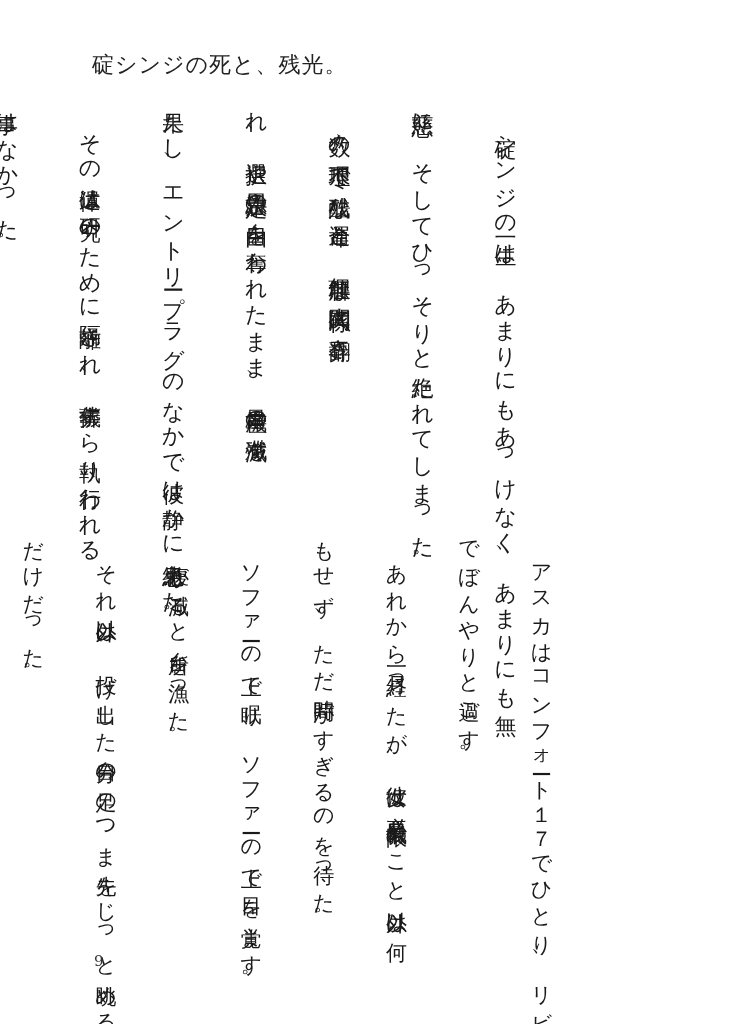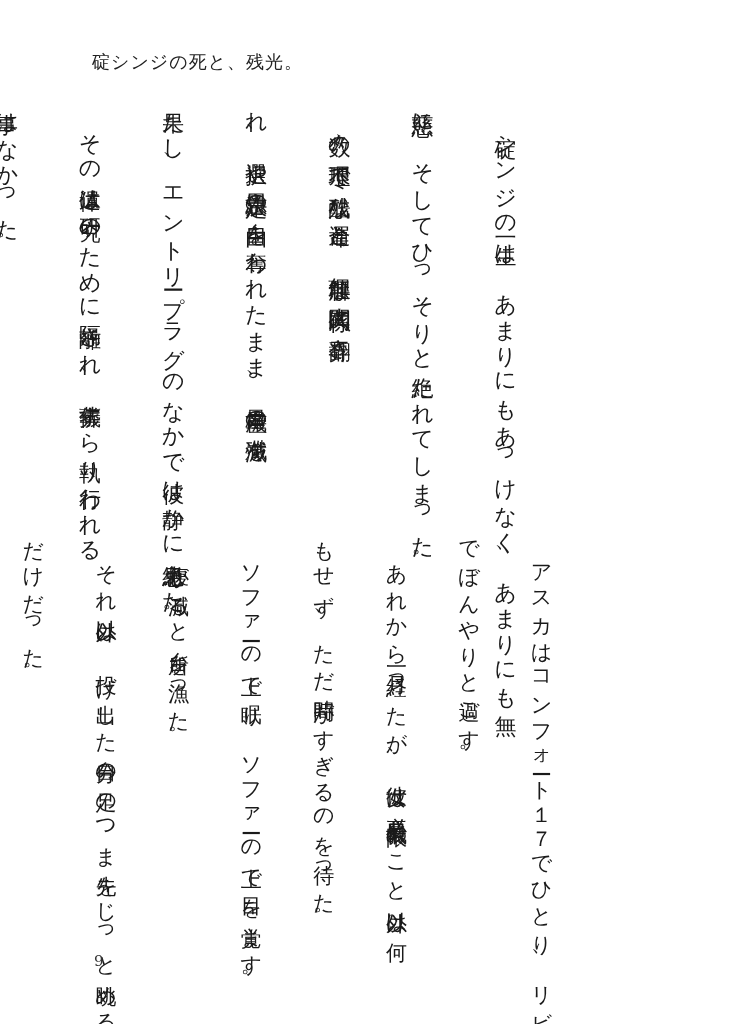--- a/index.html
+++ b/index.html
@@ -12,21 +12,21 @@
       height: 1024px;
       position: relative;
       overflow: hidden;
       color: #1a1a1a;
       font-family: "DejaVu Serif", "Liberation Serif", serif;
     }
     .running-header {
       position: absolute;
       left: 92px;
       top: 50px;
-      font-size: 18px;
+      font-size: 22px;
       letter-spacing: 1px;
       color: #222;
       white-space: nowrap;
     }
     .text-block {
       position: absolute;
       writing-mode: vertical-rl;
       -webkit-writing-mode: vertical-rl;
       text-orientation: upright;
       white-space: pre;

